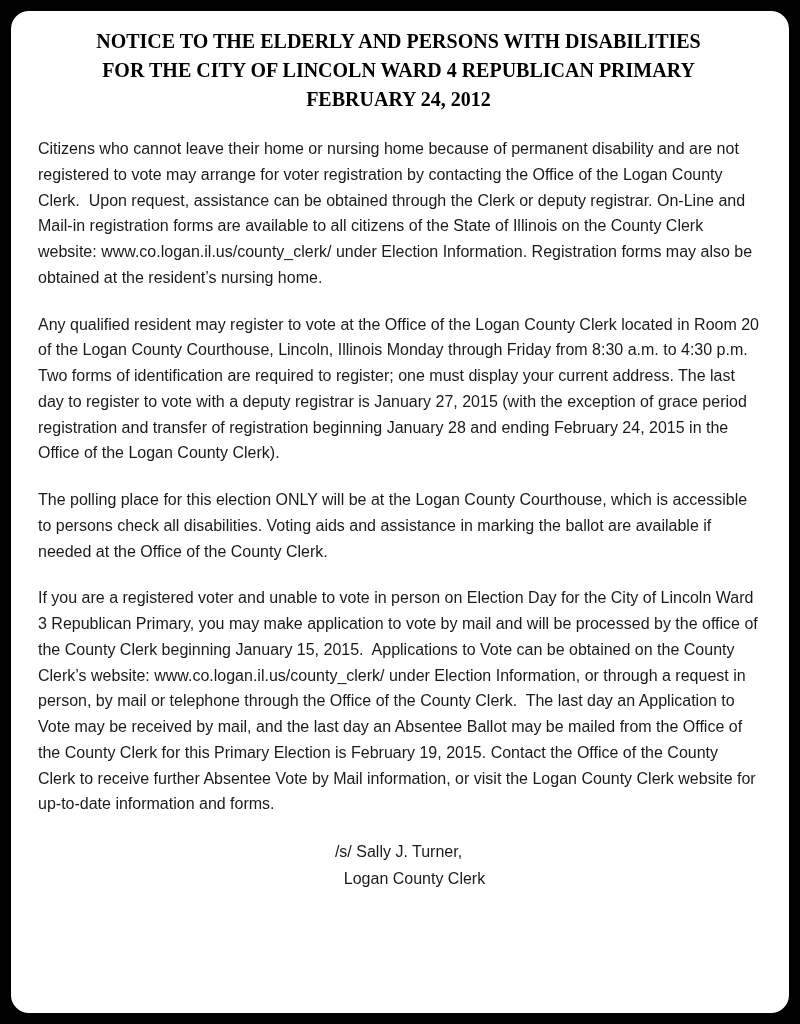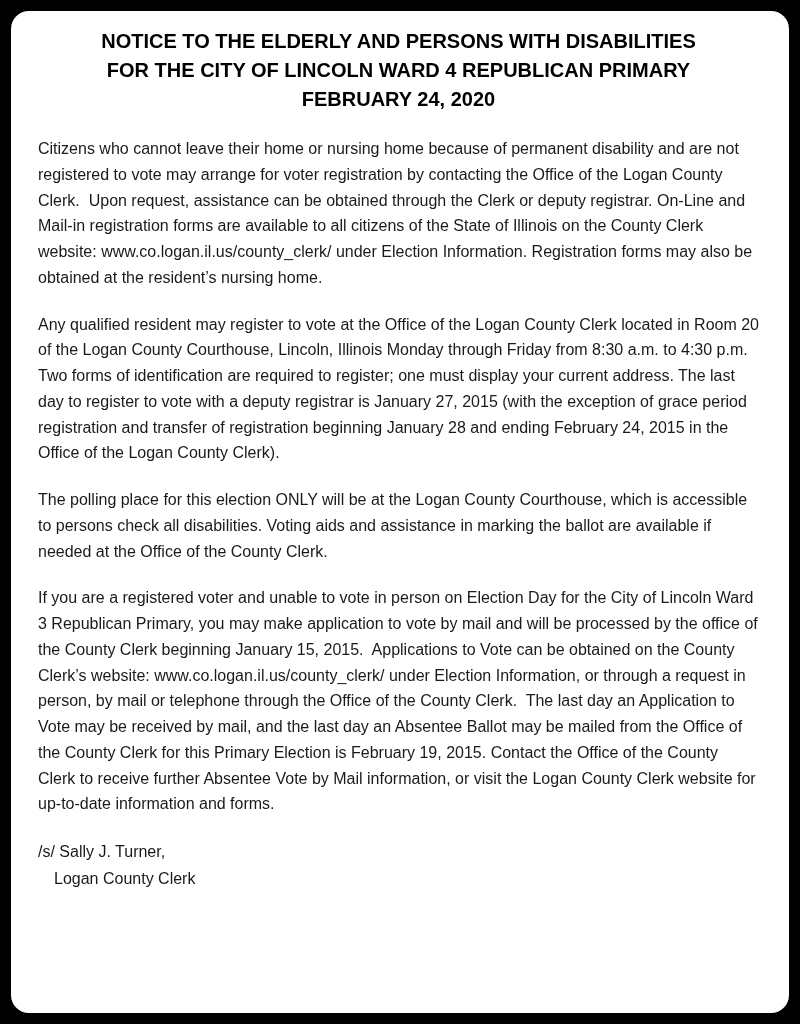--- a/index.html
+++ b/index.html
@@ -33,49 +33,50 @@
     overflow: hidden;
     color: #111111;
   }
   .heading {
     text-align: center;
     font-weight: bold;
     font-size: 20px;
     line-height: 29px;
     margin: 0 0 22px 0;
     color: #000000;
+    font-family: Liberation Serif, serif;
   }
   .para {
     font-size: 16px;
     line-height: 1.61;
     margin: 16px 0 21px 0;
     white-space: pre-wrap;
     color: #1a1a1a;
   }
   .signature {
     margin-top: 4px;
     font-size: 16px;
     line-height: 27px;
-    text-align: left;
+    text-align: center;
     color: #1a1a1a;
   }
   .signature .sig-title {
     transform: translateX(16px);
   }
 </style>
 </head>
 <body>
 
 <div class="frame">
   <div class="sheet">
 
     <header class="heading">
       <div>NOTICE TO THE ELDERLY AND PERSONS WITH DISABILITIES</div>
       <div>FOR THE CITY OF LINCOLN WARD 4 REPUBLICAN PRIMARY</div>
-      <div>FEBRUARY 24, 2020</div>
+      <div>FEBRUARY 24, 2012</div>
     </header>
 
     <main>
       <p class="para">Citizens who cannot leave their home or nursing home because of permanent disability and are not registered to vote may arrange for voter registration by contacting the Office of the Logan County Clerk.  Upon request, assistance can be obtained through the Clerk or deputy registrar. On-Line and Mail-in registration forms are available to all citizens of the State of Illinois on the County Clerk website: www.co.logan.il.us/county_clerk/ under Election Information. Registration forms may also be obtained at the resident’s nursing home.</p>
       <p class="para">Any qualified resident may register to vote at the Office of the Logan County Clerk located in Room 20 of the Logan County Courthouse, Lincoln, Illinois Monday through Friday from 8:30 a.m. to 4:30 p.m.  Two forms of identification are required to register; one must display your current address. The last day to register to vote with a deputy registrar is January 27, 2015 (with the exception of grace period registration and transfer of registration beginning January 28 and ending February 24, 2015 in the Office of the Logan County Clerk).</p>
       <p class="para">The polling place for this election ONLY will be at the Logan County Courthouse, which is accessible to persons check all disabilities. Voting aids and assistance in marking the ballot are available if needed at the Office of the County Clerk.</p>
       <p class="para">If you are a registered voter and unable to vote in person on Election Day for the City of Lincoln Ward 3 Republican Primary, you may make application to vote by mail and will be processed by the office of the County Clerk beginning January 15, 2015.  Applications to Vote can be obtained on the County Clerk’s website: www.co.logan.il.us/county_clerk/ under Election Information, or through a request in person, by mail or telephone through the Office of the County Clerk.  The last day an Application to Vote may be received by mail, and the last day an Absentee Ballot may be mailed from the Office of the County Clerk for this Primary Election is February 19, 2015. Contact the Office of the County Clerk to receive further Absentee Vote by Mail information, or visit the Logan County Clerk website for up-to-date information and forms.</p>
     </main>
 
     <footer class="signature">

